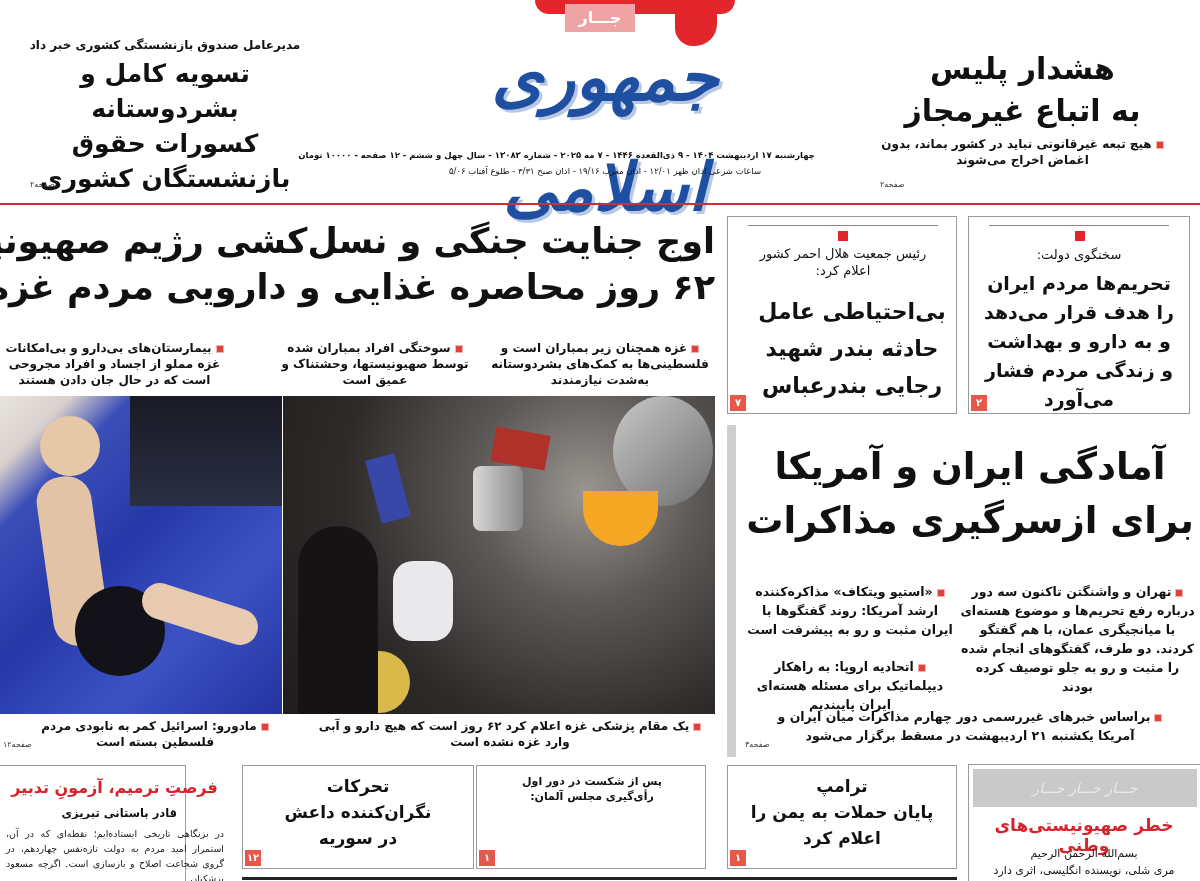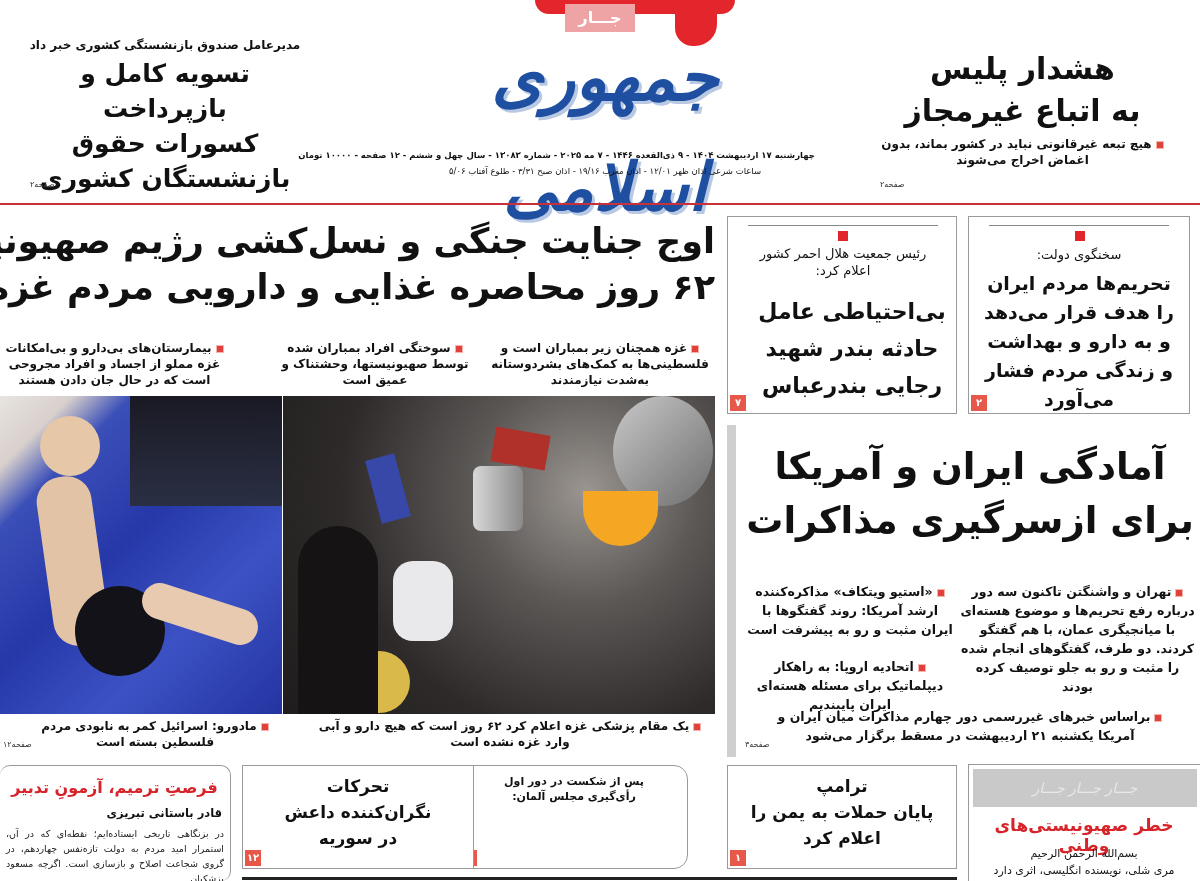--- a/index.html
+++ b/index.html
@@ -14,21 +14,21 @@
   .boxrule { position: absolute; height: 1px; background: #888; }
   .redsq { position: absolute; width: 10px; height: 10px; background: #e0262b; }
   h1, h2, h3 { font-weight: bold; }
   .photo { position: absolute; overflow: hidden; }
 </style>
 </head>
 <body>
 
 <div class="abs c" style="left:15px; top:38px; width:300px;">
   <div style="font-size:12px; font-weight:bold; margin-bottom:4px;">مدیرعامل صندوق بازنشستگی کشوری خبر داد</div>
-  <h2 style="font-size:25px; line-height:35px;">تسویه کامل و بازپرداخت</h2>
+  <h2 style="font-size:25px; line-height:35px;">تسویه کامل و بشردوستانه</h2>
   <h2 style="font-size:25px; line-height:35px;">کسورات حقوق</h2>
   <h2 style="font-size:25px; line-height:35px;">بازنشستگان کشوری</h2>
 </div>
 <div class="abs pg" style="left:30px; top:180px;">صفحه۲</div>
 
 <div class="abs" style="left:395px; top:0; width:420px; height:200px;">
   <div style="position:absolute; left:140px; top:0; width:200px; height:14px; background:#e3262b; border-radius:0 0 20px 20px;"></div>
   <div style="position:absolute; left:280px; top:10px; width:42px; height:36px; background:#e3262b; border-radius:0 0 22px 18px;"></div>
   <div style="position:absolute; left:170px; top:4px; width:70px; height:28px; background:#eea4a4; color:#fff; font-size:16px; font-weight:bold; text-align:center; line-height:28px;">جـــار</div>
   <div style="position:absolute; left:0; top:22px; width:420px; text-align:center; font-family:'DejaVu Serif', serif; font-size:66px; font-weight:bold; font-style:italic; color:#1e4fa0; text-shadow:3px 3px 0 #b9c9e4; line-height:110px;">جمهوری اسلامی</div>
@@ -137,30 +137,30 @@
   <div class="c" style="position:absolute; left:0; top:99px; width:230px; font-size:11px;">مری شلی، نویسنده انگلیسی، اثری دارد</div>
 </div>
 
 <div class="box" style="left:727px; top:765px; width:230px; height:104px;">
   <div class="c" style="position:absolute; left:0; top:8px; width:228px; font-size:17px; font-weight:bold; line-height:25px;">ترامپ</div>
   <div class="c" style="position:absolute; left:0; top:60px; width:228px; font-size:17px; font-weight:bold; line-height:25px;">اعلام کرد</div>
   <div class="c" style="position:absolute; left:0; top:34px; width:228px; font-size:17px; font-weight:bold; line-height:25px;">پایان حملات به یمن را</div>
   <div class="pgbox" style="left:2px; bottom:2px;">۱</div>
 </div>
 
-<div class="box" style="left:458px; top:765px; width:230px; height:104px;border-radius:14px;">
+<div class="box" style="left:476px; top:765px; width:230px; height:104px;">
   <div class="c" style="position:absolute; left:30px; top:8px; width:170px; font-size:11px; font-weight:bold; line-height:15px;">پس از شکست در دور اول رأی‌گیری مجلس آلمان:</div>
   <div class="pgbox" style="left:2px; bottom:2px;">۱</div>
 </div>
 
 <div class="box" style="left:242px; top:765px; width:232px; height:104px;">
   <div class="c" style="position:absolute; left:0; top:8px; width:230px; font-size:17px; font-weight:bold; line-height:25px;">تحرکات</div>
   <div class="c" style="position:absolute; left:0; top:34px; width:230px; font-size:17px; font-weight:bold; line-height:25px;">نگران‌کننده داعش</div>
   <div class="c" style="position:absolute; left:0; top:60px; width:230px; font-size:17px; font-weight:bold; line-height:25px;">در سوریه</div>
   <div class="pgbox" style="left:2px; bottom:2px;">۱۲</div>
 </div>
 <div class="abs" style="left:242px; top:877px; width:715px; height:3px; background:#222;"></div>
 
-<div class="box" style="left:0; top:765px; width:231px; height:116px; border-bottom:none; border-left:none;border-radius:10px;">
+<div class="box" style="left:0; top:765px; width:186px; height:116px; border-bottom:none; border-left:none;">
   <div class="c" style="position:absolute; left:0; top:12px; width:229px; font-size:16px; font-weight:bold; color:#d7232a;">فرصتِ ترمیم، آزمونِ تدبیر</div>
   <div style="position:absolute; right:8px; top:40px; font-size:11.5px; font-weight:bold;">قادر باستانی تبریزی</div>
   <div style="position:absolute; left:6px; top:60px; width:218px; font-size:9.5px; line-height:15px; text-align:justify; color:#222;">در بزنگاهی تاریخی ایستاده‌ایم؛ نقطه‌ای که در آن، استمرار امید مردم به دولت تازه‌نفس چهاردهم، در گروی شجاعت اصلاح و بازسازی است. اگرچه مسعود پزشکیان</div>
 </div>
 
 </body></html>

